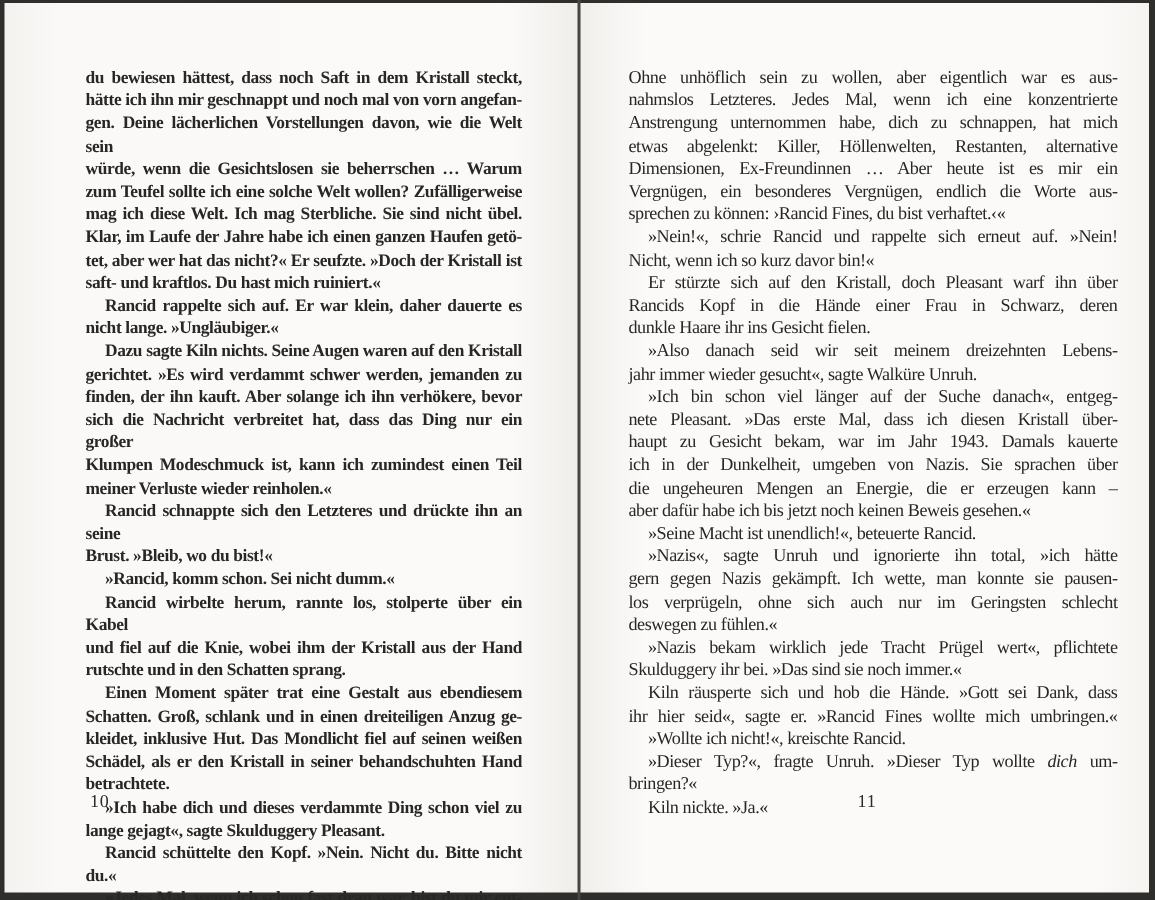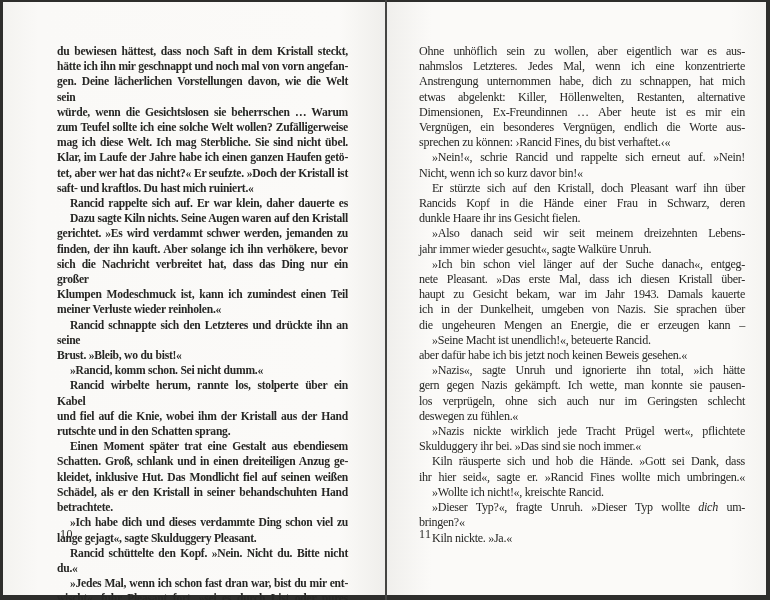--- a/index.html
+++ b/index.html
@@ -52,21 +52,21 @@
   }
   .line.indent { text-indent: 13px; }
   .pagenum {
     position: absolute;
     top: 527px;
     font-size: 12px;
     color: #2b2b29;
     letter-spacing: 0.5px;
   }
   .pagenum.num-left  { left: 60px; }
-  .pagenum.num-right { left: 419px; width: 318px; text-align: left; }
+  .pagenum.num-right { left: 419px; width: 318px; text-align: center; }
 </style>
 </head>
 <body>
 
 <div class="book">
   <div class="frame frame-top"></div>
   <div class="frame frame-left"></div>
   <div class="frame frame-right"></div>
   <div class="frame frame-bottom"></div>
   <div class="gutter"></div>
@@ -75,20 +75,21 @@
       <div class="line">du bewiesen hättest, dass noch Saft in dem Kristall steckt,</div>
       <div class="line">hätte ich ihn mir geschnappt und noch mal von vorn angefan-</div>
       <div class="line">gen. Deine lächerlichen Vorstellungen davon, wie die Welt sein</div>
       <div class="line">würde, wenn die Gesichtslosen sie beherrschen … Warum</div>
       <div class="line">zum Teufel sollte ich eine solche Welt wollen? Zufälligerweise</div>
       <div class="line">mag ich diese Welt. Ich mag Sterbliche. Sie sind nicht übel.</div>
       <div class="line">Klar, im Laufe der Jahre habe ich einen ganzen Haufen getö-</div>
       <div class="line">tet, aber wer hat das nicht?« Er seufzte. »Doch der Kristall ist</div>
       <div class="line last">saft- und kraftlos. Du hast mich ruiniert.«</div>
       <div class="line indent">Rancid rappelte sich auf. Er war klein, daher dauerte es</div>
+      <div class="line last">nicht lange. »Ungläubiger.«</div>
       <div class="line indent">Dazu sagte Kiln nichts. Seine Augen waren auf den Kristall</div>
       <div class="line">gerichtet. »Es wird verdammt schwer werden, jemanden zu</div>
       <div class="line">finden, der ihn kauft. Aber solange ich ihn verhökere, bevor</div>
       <div class="line">sich die Nachricht verbreitet hat, dass das Ding nur ein großer</div>
       <div class="line">Klumpen Modeschmuck ist, kann ich zumindest einen Teil</div>
       <div class="line last">meiner Verluste wieder reinholen.«</div>
       <div class="line indent">Rancid schnappte sich den Letzteres und drückte ihn an seine</div>
       <div class="line last">Brust. »Bleib, wo du bist!«</div>
       <div class="line indent last">»Rancid, komm schon. Sei nicht dumm.«</div>
       <div class="line indent">Rancid wirbelte herum, rannte los, stolperte über ein Kabel</div>
@@ -118,27 +119,27 @@
       <div class="line indent">Er stürzte sich auf den Kristall, doch Pleasant warf ihn über</div>
       <div class="line">Rancids Kopf in die Hände einer Frau in Schwarz, deren</div>
       <div class="line last">dunkle Haare ihr ins Gesicht fielen.</div>
       <div class="line indent">»Also danach seid wir seit meinem dreizehnten Lebens-</div>
       <div class="line last">jahr immer wieder gesucht«, sagte Walküre Unruh.</div>
       <div class="line indent">»Ich bin schon viel länger auf der Suche danach«, entgeg-</div>
       <div class="line">nete Pleasant. »Das erste Mal, dass ich diesen Kristall über-</div>
       <div class="line">haupt zu Gesicht bekam, war im Jahr 1943. Damals kauerte</div>
       <div class="line">ich in der Dunkelheit, umgeben von Nazis. Sie sprachen über</div>
       <div class="line">die ungeheuren Mengen an Energie, die er erzeugen kann –</div>
+      <div class="line last">aber dafür habe ich bis jetzt noch keinen Beweis gesehen.«</div>
       <div class="line indent last">»Seine Macht ist unendlich!«, beteuerte Rancid.</div>
-      <div class="line last">aber dafür habe ich bis jetzt noch keinen Beweis gesehen.«</div>
       <div class="line indent">»Nazis«, sagte Unruh und ignorierte ihn total, »ich hätte</div>
       <div class="line">gern gegen Nazis gekämpft. Ich wette, man konnte sie pausen-</div>
       <div class="line">los verprügeln, ohne sich auch nur im Geringsten schlecht</div>
       <div class="line last">deswegen zu fühlen.«</div>
-      <div class="line indent">»Nazis nickte wirklich jede Tracht Prügel wert«, pflichtete</div>
+      <div class="line indent">»Nazis bekam wirklich jede Tracht Prügel wert«, pflichtete</div>
       <div class="line last">Skulduggery ihr bei. »Das sind sie noch immer.«</div>
       <div class="line indent">Kiln räusperte sich und hob die Hände. »Gott sei Dank, dass</div>
       <div class="line">ihr hier seid«, sagte er. »Rancid Fines wollte mich umbringen.«</div>
       <div class="line indent last">»Wollte ich nicht!«, kreischte Rancid.</div>
       <div class="line indent">»Dieser Typ?«, fragte Unruh. »Dieser Typ wollte <i>dich</i> um-</div>
       <div class="line last">bringen?«</div>
       <div class="line indent last">Kiln nickte. »Ja.«</div>
     </div>
 
   <div class="pagenum num-left">10</div>

